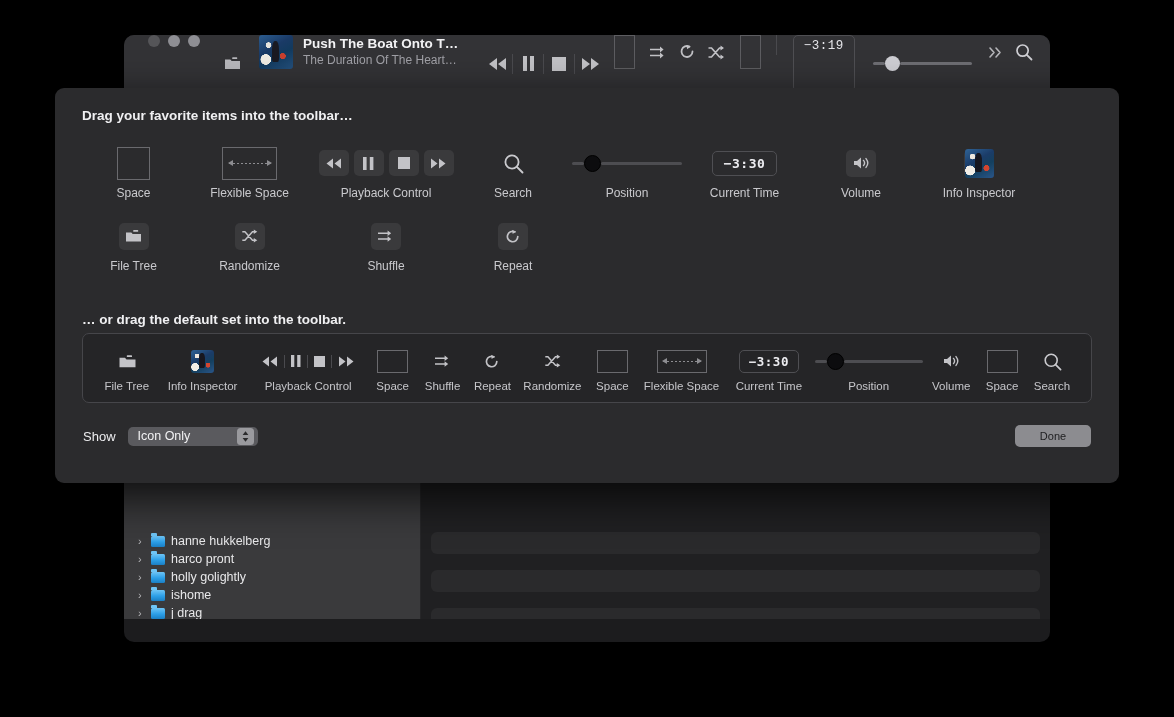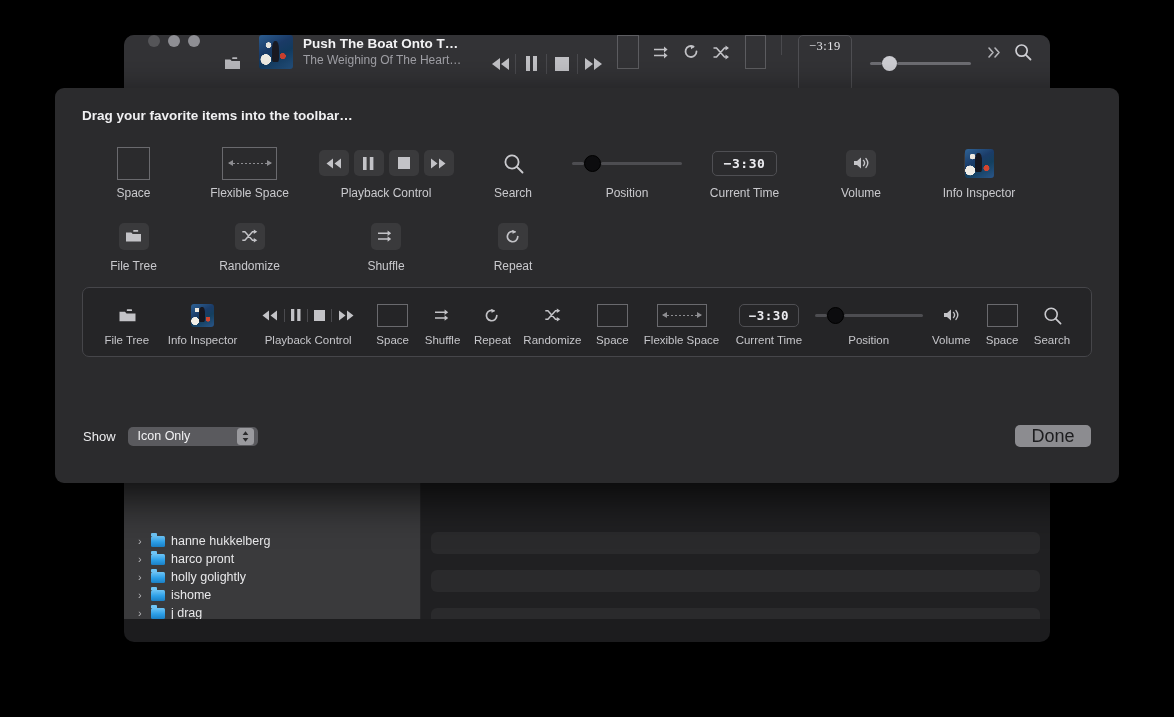--- a/index.html
+++ b/index.html
@@ -61,21 +61,21 @@
   .tb-btn {
     width: 30px; height: 34px; display: flex; align-items: center;
     justify-content: center; color: #c2c2c6;
   }
   .tb-sep { width: 1px; height: 20px; background: #4a4a4e; }
   .sp-box {
     width: 22px; height: 34px; border: 1px solid #5d5d61; margin: 0 9px;
   }
   .time-pill {
     border: 1px solid #4f4f53; border-radius: 5px;
-    padding: 3px 10px; font-family: Liberation Serif, serif;
+    padding: 3px 10px; font-family: Liberation Mono, monospace;
     font-size: 12.5px; color: #e6e6ea; letter-spacing: .5px;
     margin: 0 10px;
   }
   .slider { display: flex; align-items: center; width: 104px; margin: 0 8px; }
   .slider .track-l { height: 3px; background: #6e6e73; border-radius: 2px; flex: 0 0 12px; }
   .slider .knob { width: 15px; height: 15px; border-radius: 50%; background: #cfcfd4; flex: none; }
   .slider .track-r { height: 3px; background: #6e6e73; border-radius: 2px; flex: 1; }
 
   
   .content { display: flex; height: 526px; background: #1c1c1e; }
@@ -205,21 +205,21 @@
     font-size: 12.5px; color: #f2f2f4; position: relative;
   }
   .sel-text { flex: 1; }
   .stepper {
     width: 17px; height: 17px; border-radius: 3.5px; background: #9a9a9e;
     display: flex; flex-direction: column; align-items: center;
     justify-content: center; color: #2b2b2d; font-size: 8px; line-height: 7px;
   }
   .done-btn {
     margin-left: auto; width: 76px; height: 22px; border-radius: 5px;
-    background: #8c8c90; color: #1d1d1f; font-size: 18px;
+    background: #8c8c90; color: #1d1d1f; font-size: 11px;
     display: flex; align-items: center; justify-content: center;
   }
   svg { display: block; }
 </style>
 </head>
 <body>
 
 <div class="stage">
 
   <div class="player-window">
@@ -234,21 +234,21 @@
       <div class="tb-icon tb-filetree">
         <svg width="17" height="15" viewBox="0 0 17 15">
             <path d="M1 3.5h5.3l1.4 1.6H16V13H1z" fill="#b8b8bc"></path>
             <rect x="8.2" y="1.2" width="5" height="1.8" rx=".6" fill="#b8b8bc"></rect>
           </svg>
       </div>
 
       <div class="albumart"></div>
       <div class="nowplaying">
         <div class="np-title">Push The Boat Onto T…</div>
-        <div class="np-sub">The Weighing Of The Heart…</div>
+        <div class="np-sub">The Duration Of The Heart…</div>
       </div>
 
       <div class="tb-group">
         <div class="tb-btn">
           <svg width="21" height="14" viewBox="0 0 21 14">
               <path d="M10 1v12L2 7zM19 1v12l-8-6z" fill="#c2c2c6"></path>
             </svg>
         </div>
         <div class="tb-sep"></div>
         <div class="tb-btn">
@@ -505,20 +505,21 @@
                   <path d="M12.8 7.6a5.2 5.2 0 1 1-2.9-4.7" stroke="#c3c3c7" stroke-width="1.7" fill="none" stroke-linecap="round"></path>
                   <path d="M7.1 1.1l3.9 1.5-3.3 2.5z" fill="#c3c3c7"></path>
                 </svg>
             </div>
           </div>
           <div class="pal-label">Repeat</div>
         </div>
 
       </div>
 
+      <div class="sheet-heading" style="margin-top:39px;margin-bottom:0">… or drag the default set into the toolbar.</div>
 
       <div class="default-box">
         <div class="db-item" style="width:62px">
           <div class="db-icon">
             <svg width="18" height="15" viewBox="0 0 18 15">
                 <path d="M1.5 3.8h5.5l1.5 1.7h9V13.2h-16z" fill="#c3c3c7"></path>
                 <rect x="8.8" y="1.2" width="5.2" height="1.9" rx=".6" fill="#c3c3c7"></rect>
               </svg>
           </div>
           <div class="db-label">File Tree</div>

